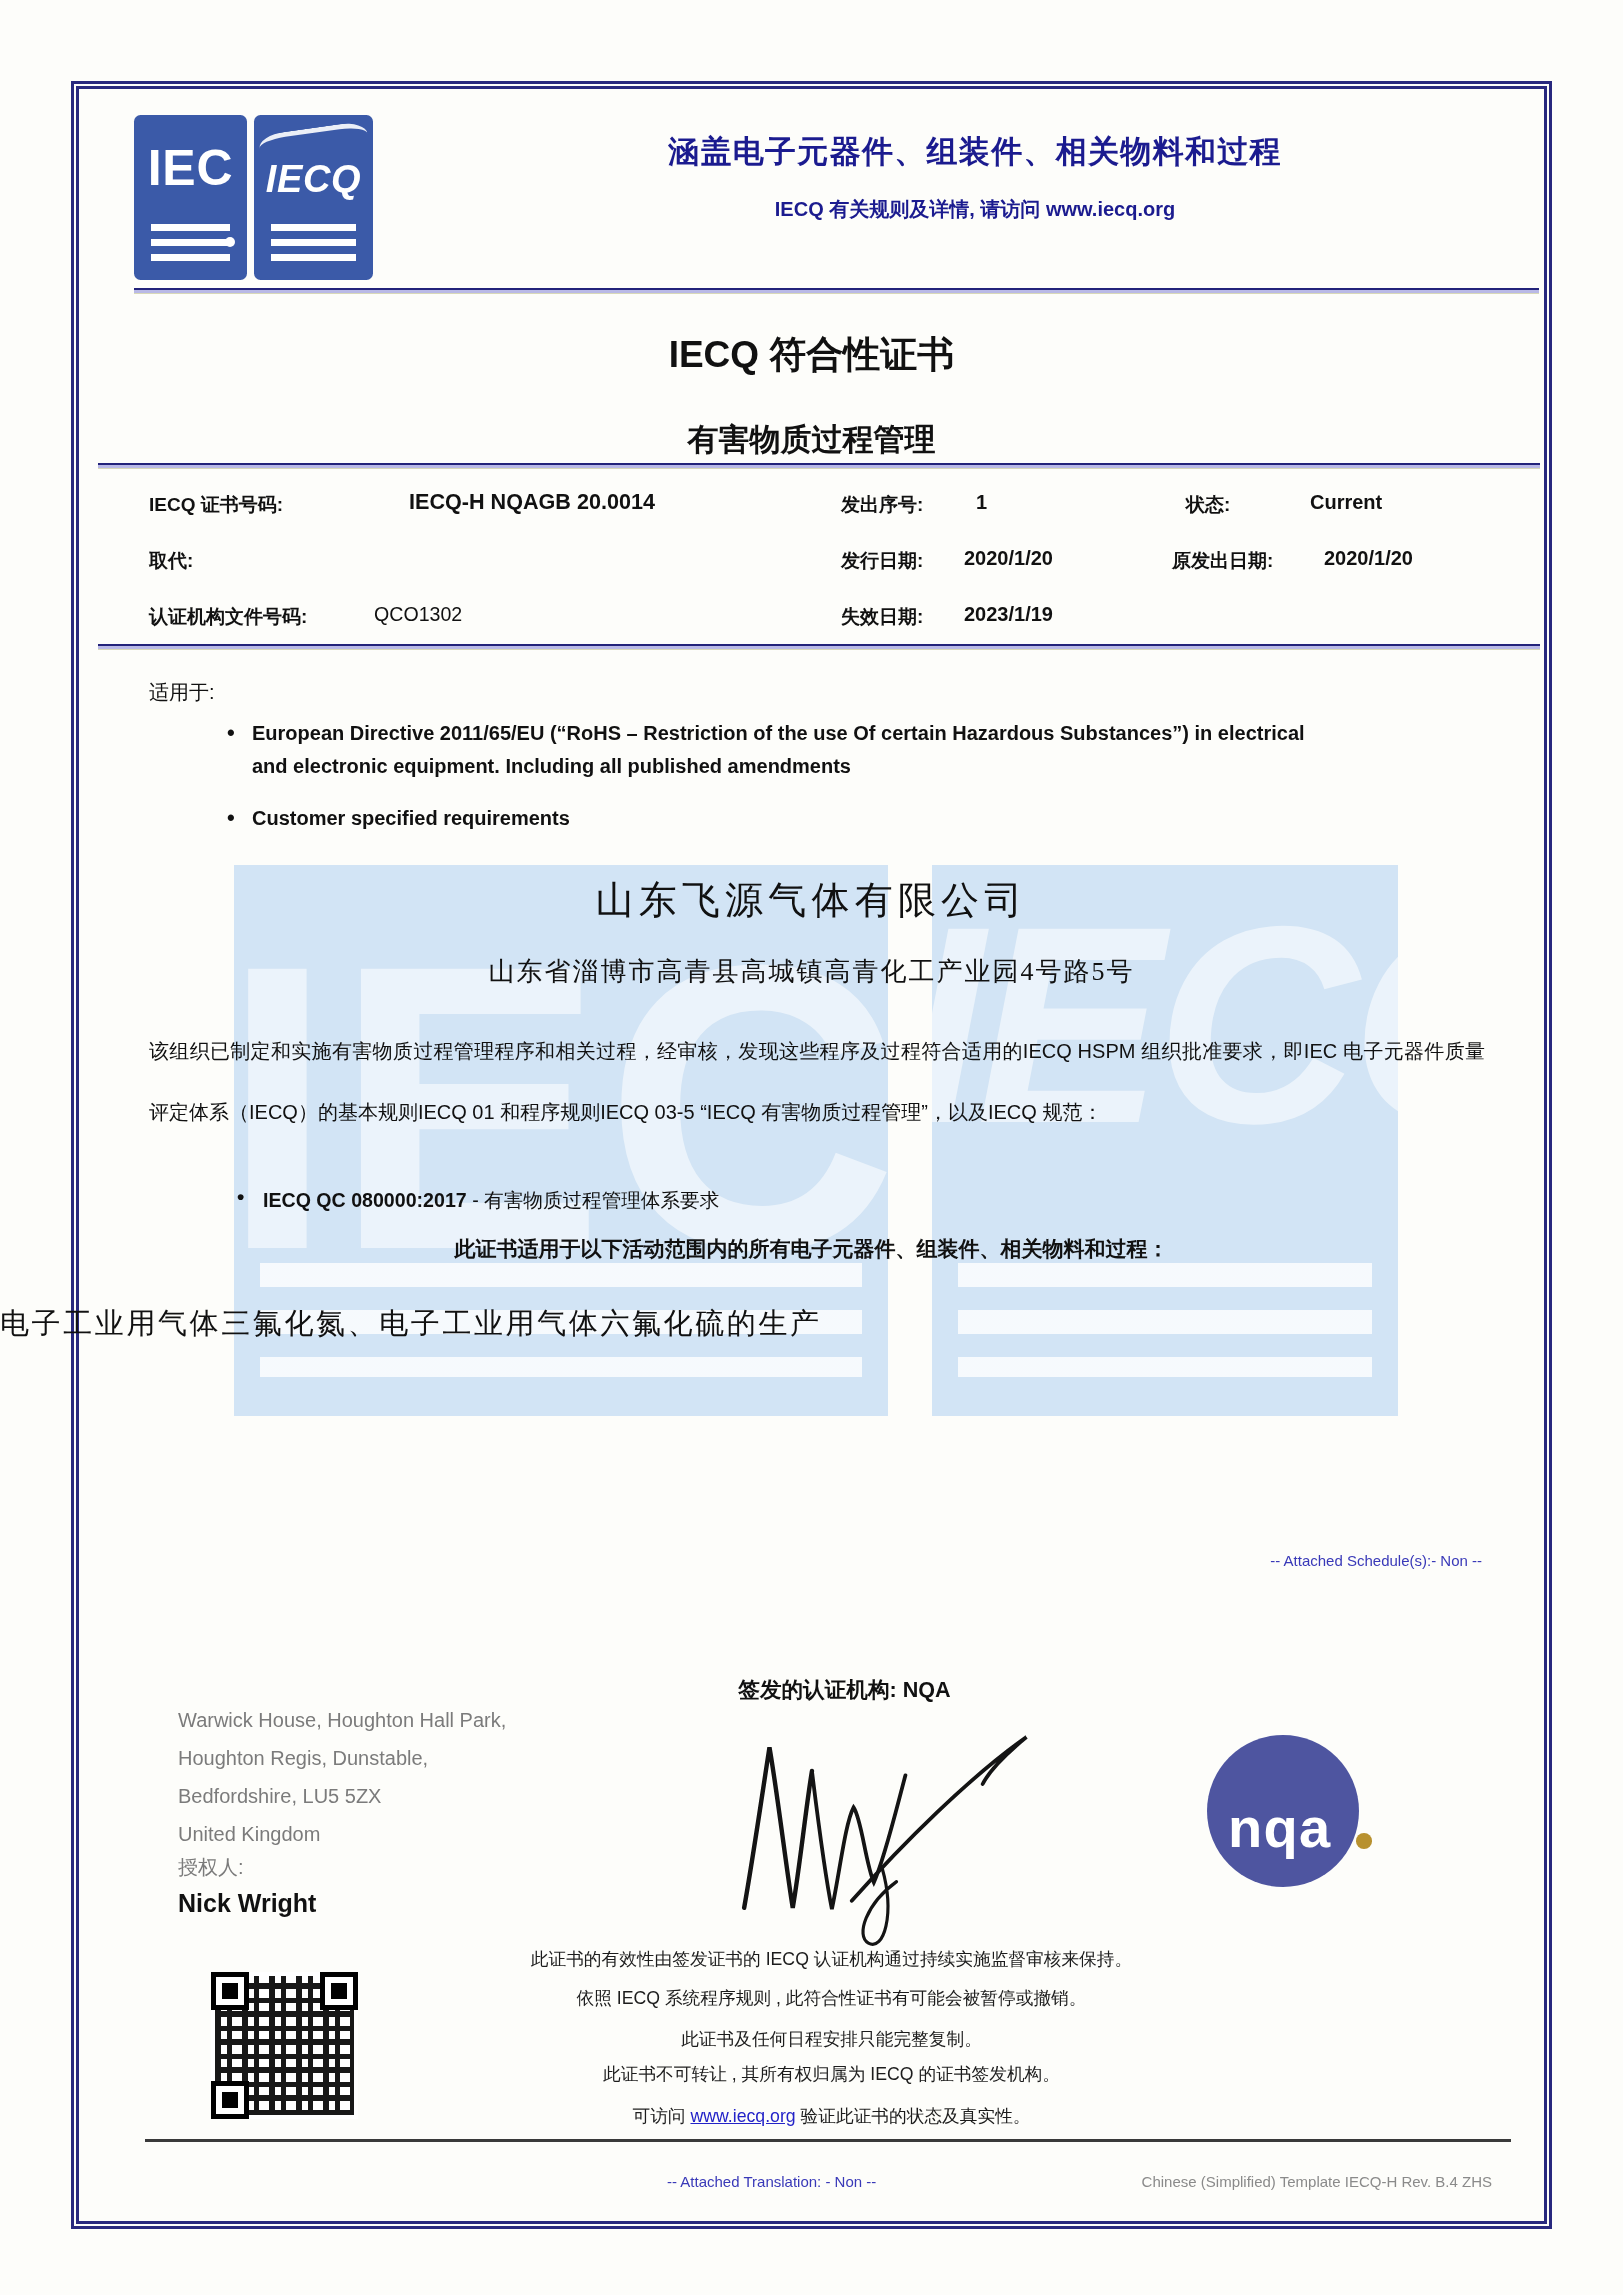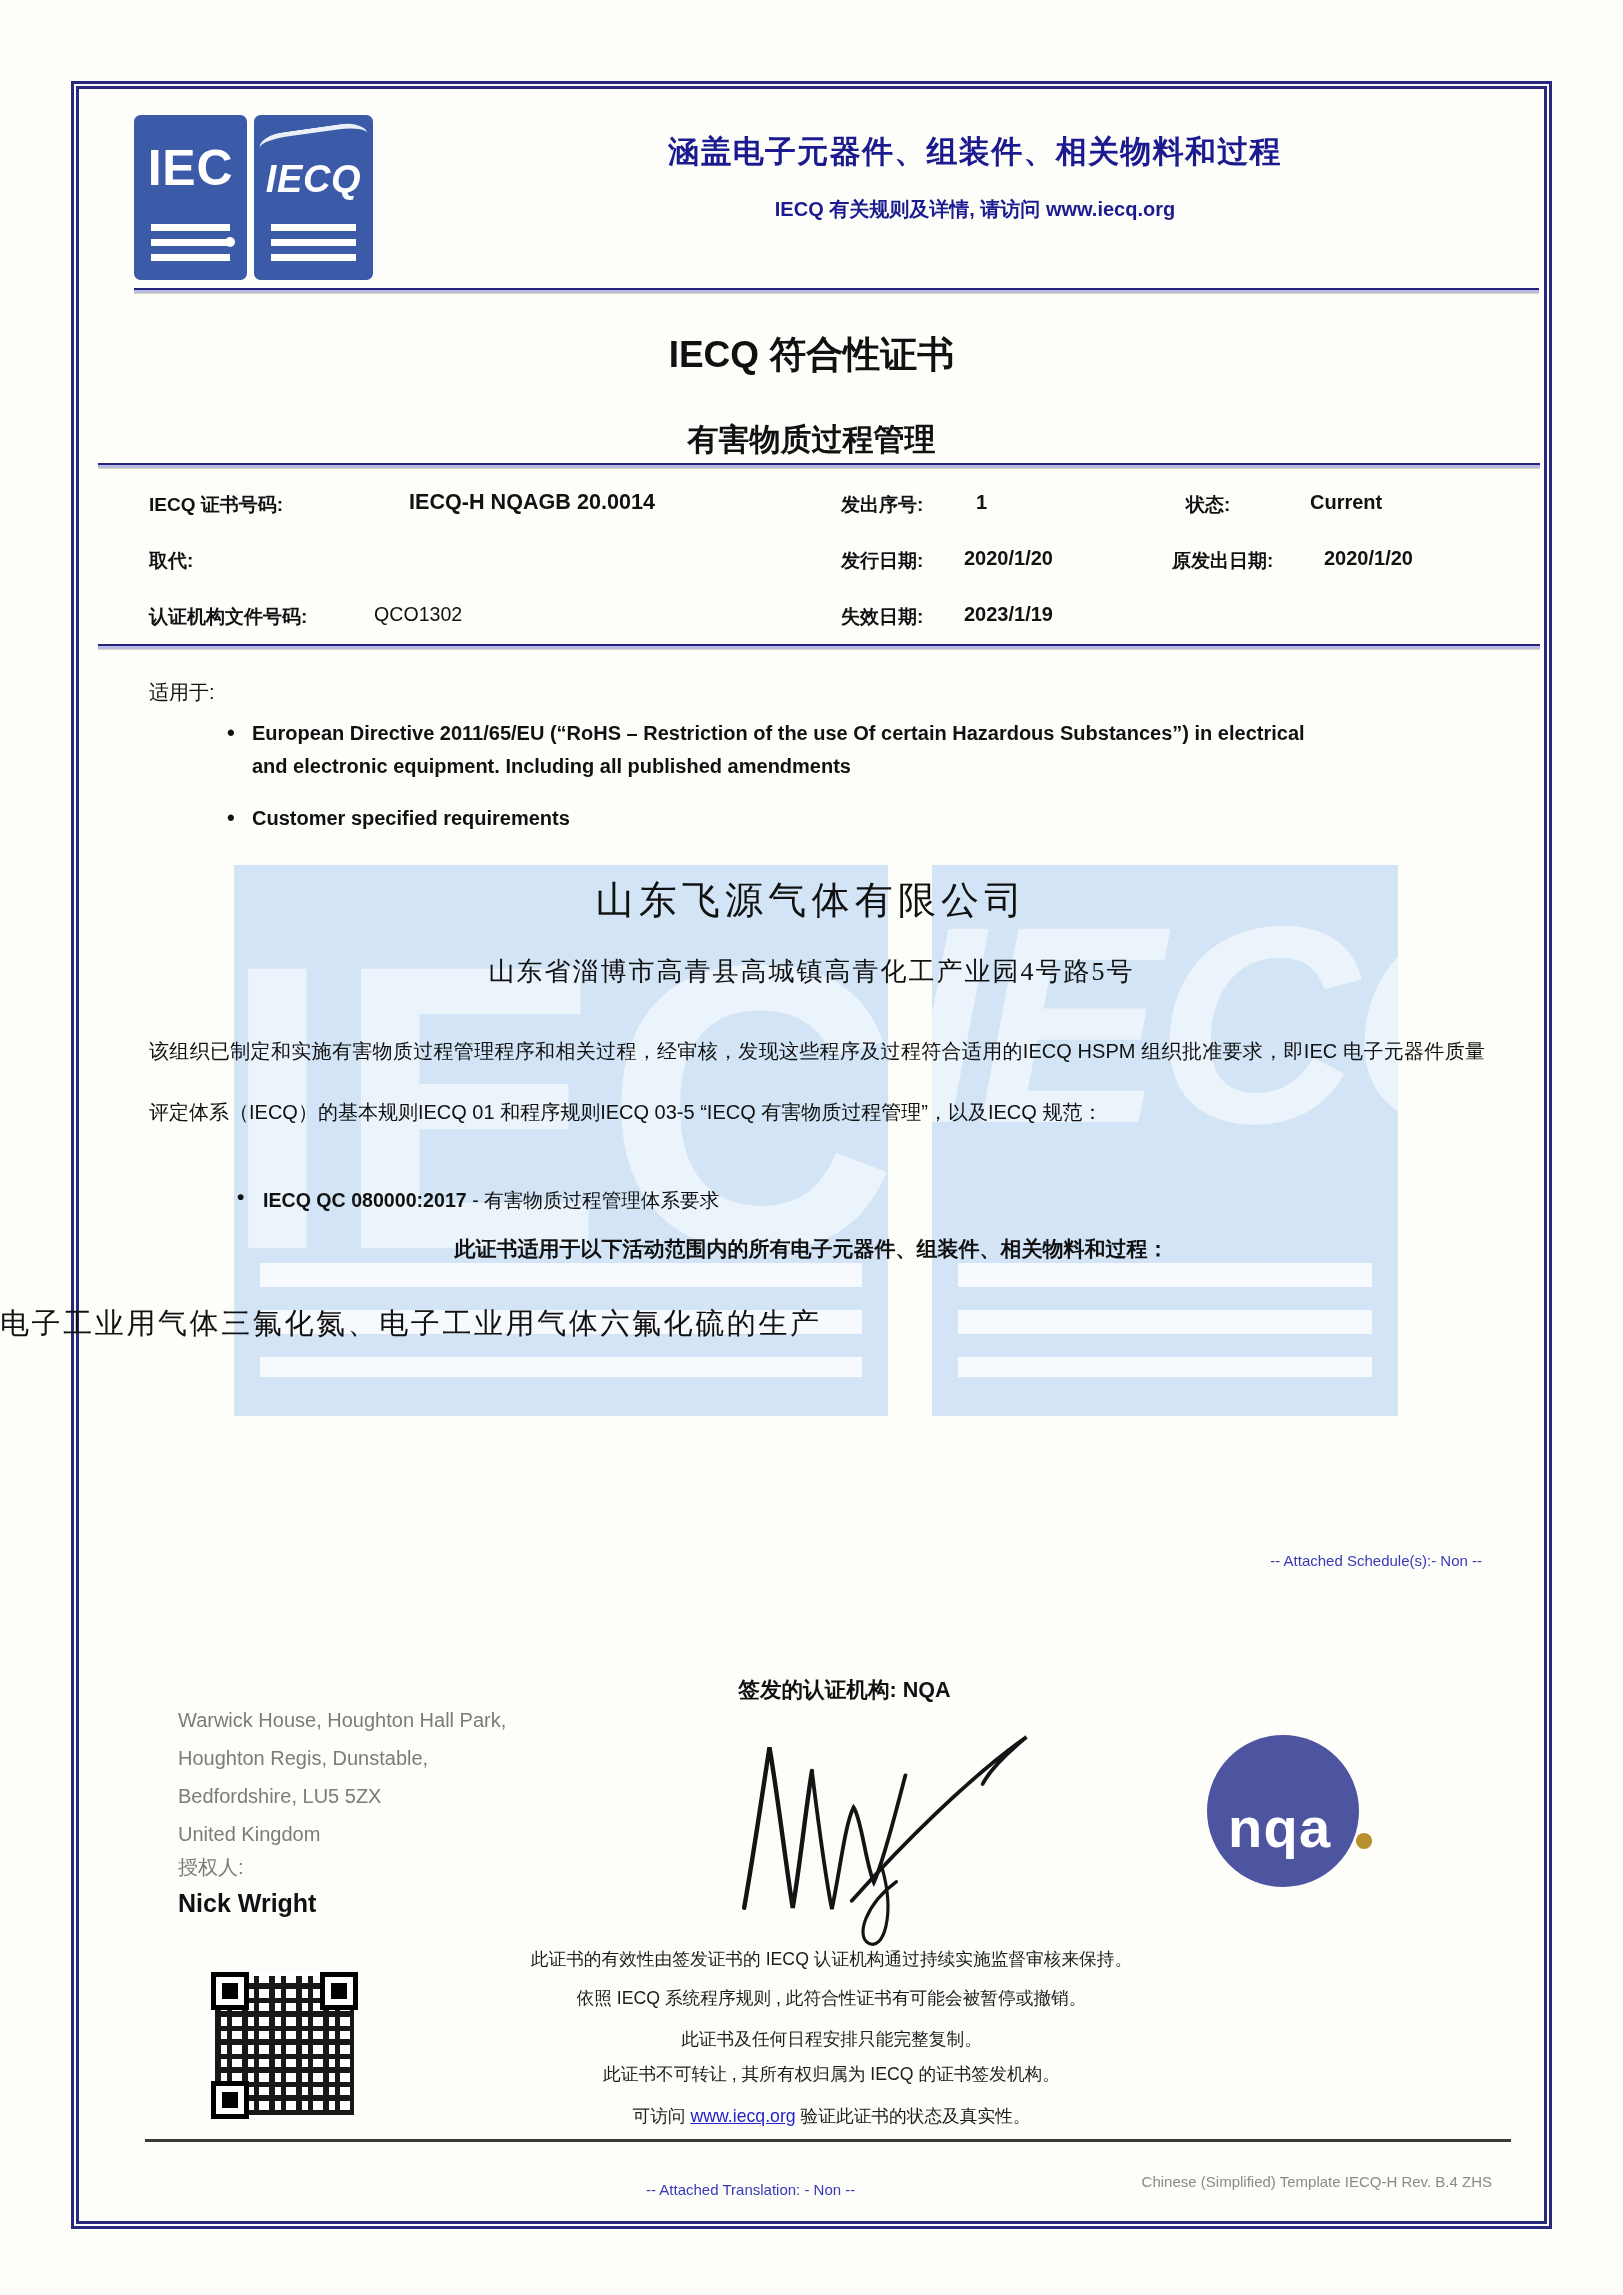--- a/index.html
+++ b/index.html
@@ -91,21 +91,21 @@
         repeating-linear-gradient(0deg,#000 0 5.2px,transparent 5.2px 13.7px,#000 13.7px 19.6px,transparent 19.6px 28px);
       background-blend-mode:multiply;opacity:.9;}
   .finder{position:absolute;width:38px;height:38px;border:5.9px solid #000;background:#fff;}
   .finder::after{content:"";position:absolute;inset:5.9px;background:#000;}
   .finder.tl{left:0;top:0;} .finder.tr{right:0;top:0;} .finder.bl{left:0;bottom:0;}
 
   .fline{position:absolute;left:174px;width:1315px;text-align:center;font-size:17.7px;color:#1c1c1c;z-index:2;}
   .link{color:var(--link-blue);text-decoration:underline;cursor:pointer;}
 
   .rule{position:absolute;left:145px;top:2139px;width:1366px;height:3.3px;background:#3a3a3a;z-index:2;}
-  .trans-note{position:absolute;left:646px;top:2173px;font-size:15px;color:var(--note-blue);z-index:2;margin-top:8px;}
+  .trans-note{position:absolute;left:667px;top:2173px;font-size:15px;color:var(--note-blue);z-index:2;}
   .tmpl-note{position:absolute;left:1007px;top:2173px;width:485px;text-align:right;
              font-size:15px;color:#8a8a8a;z-index:2;}
 </style>
 </head>
 <body>
 
 <div id="page">
 
   <div class="frame"></div>
 

